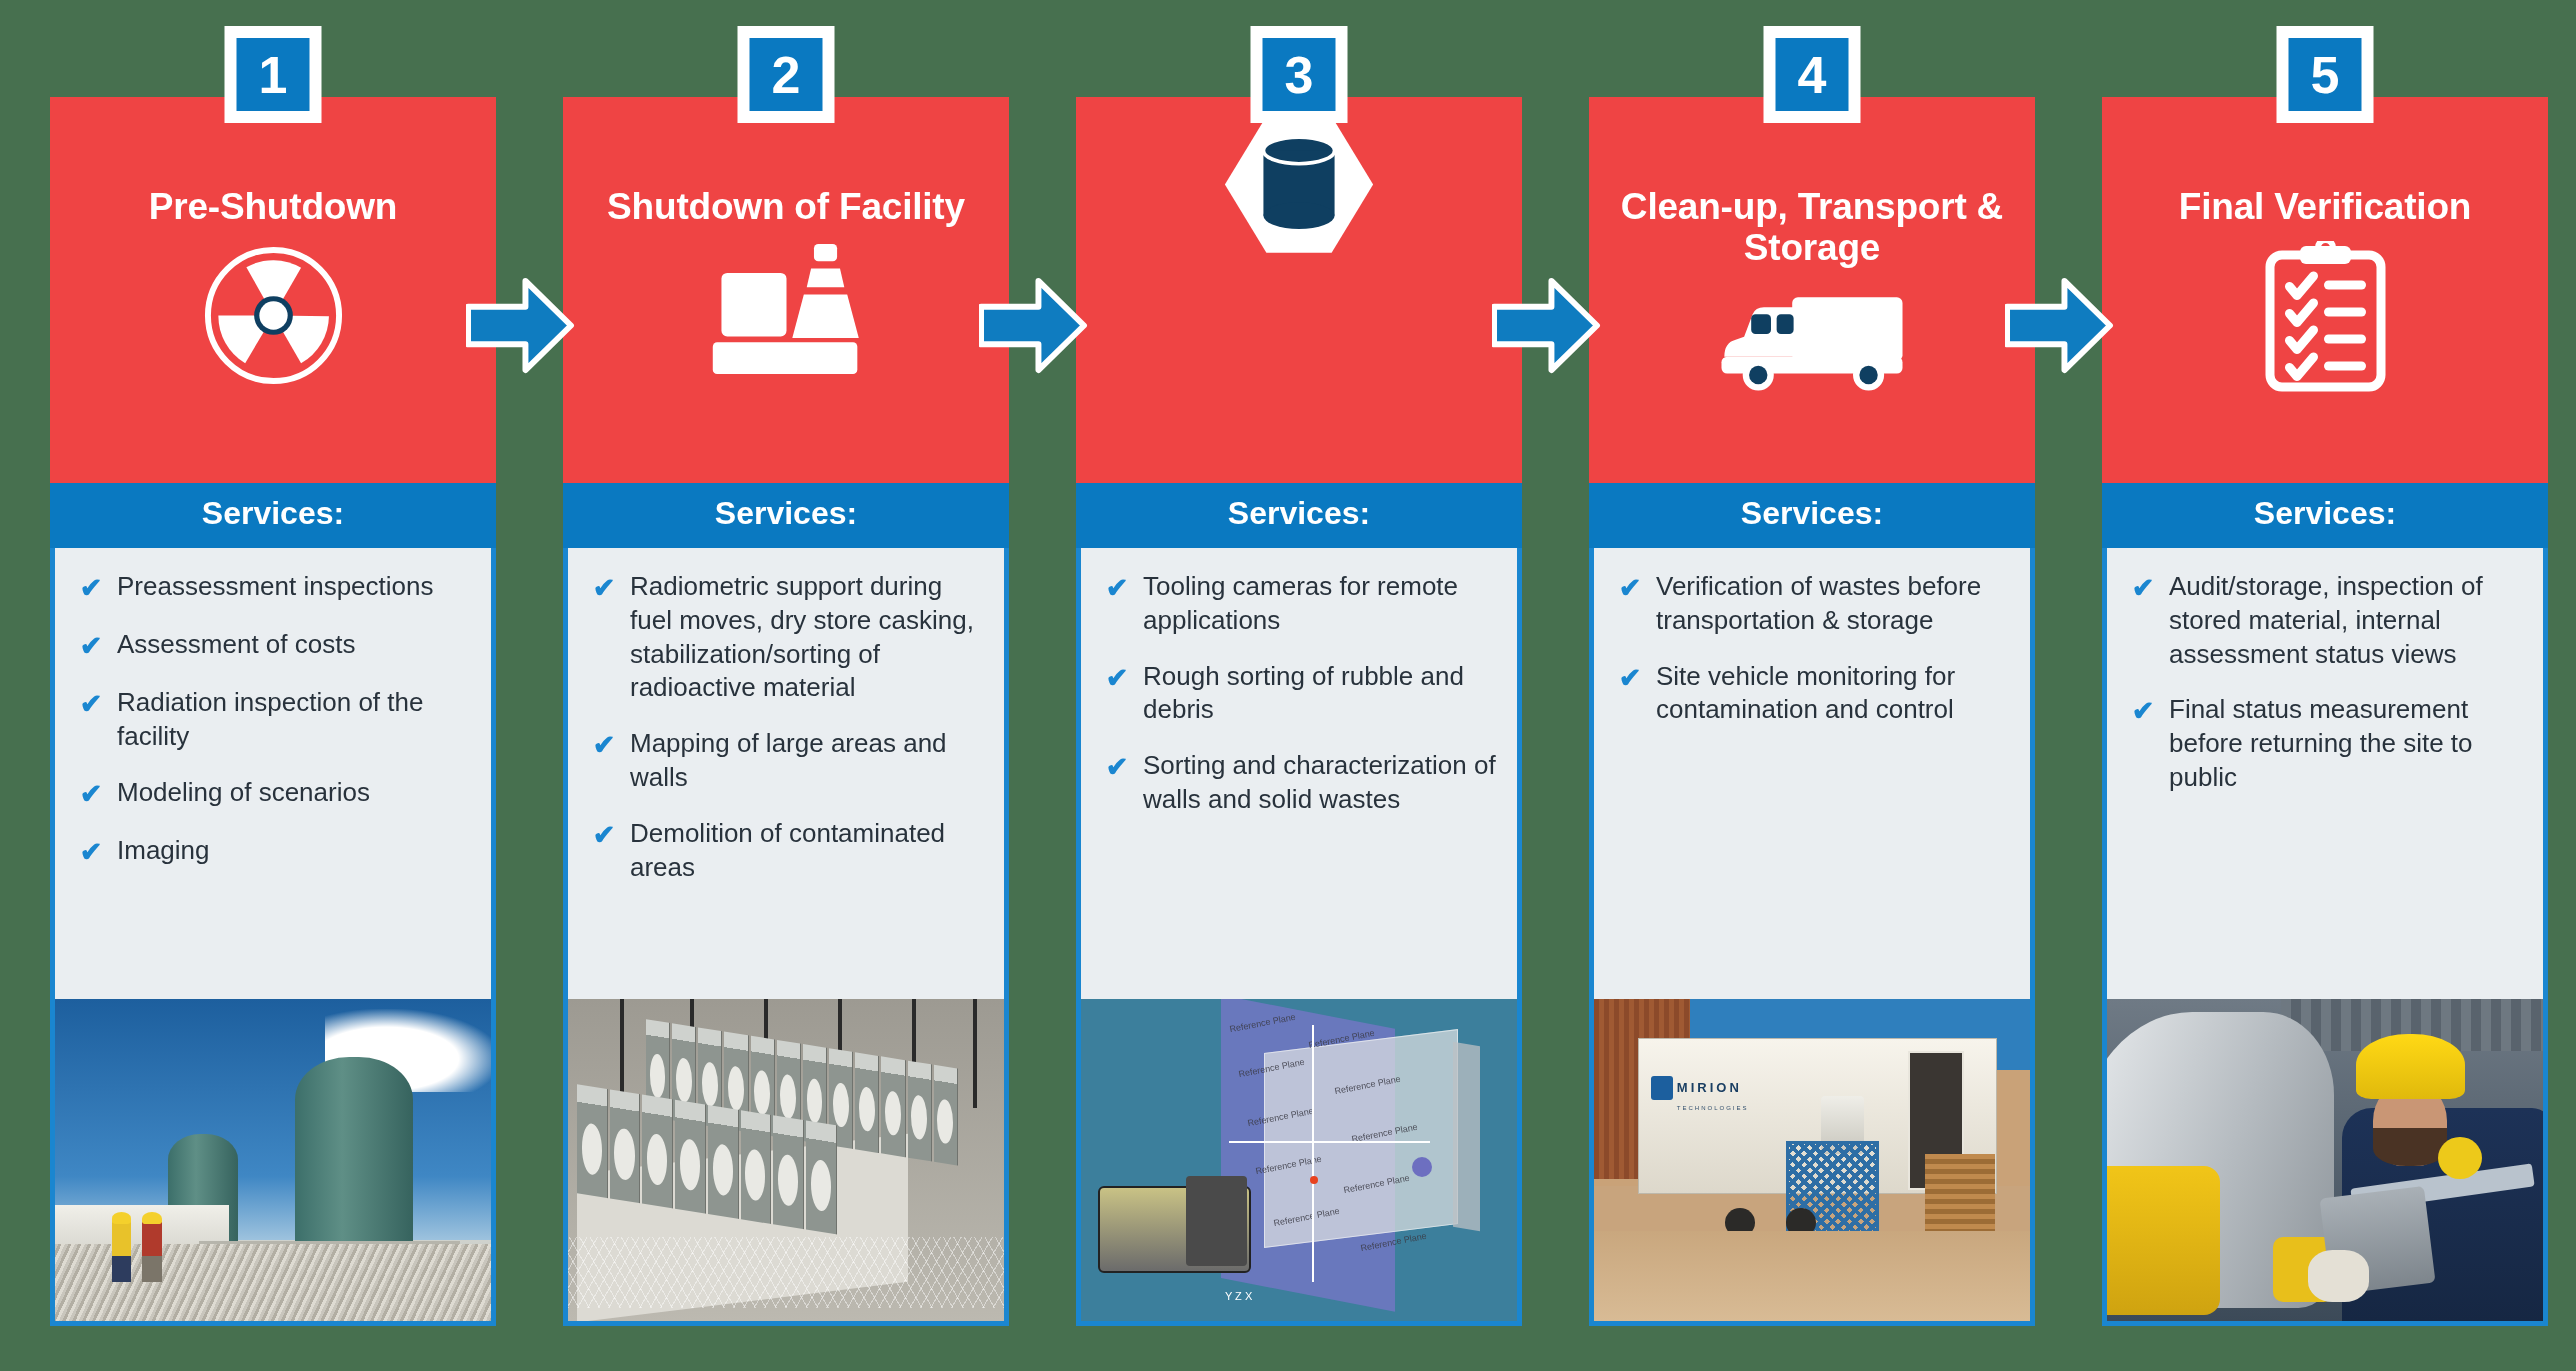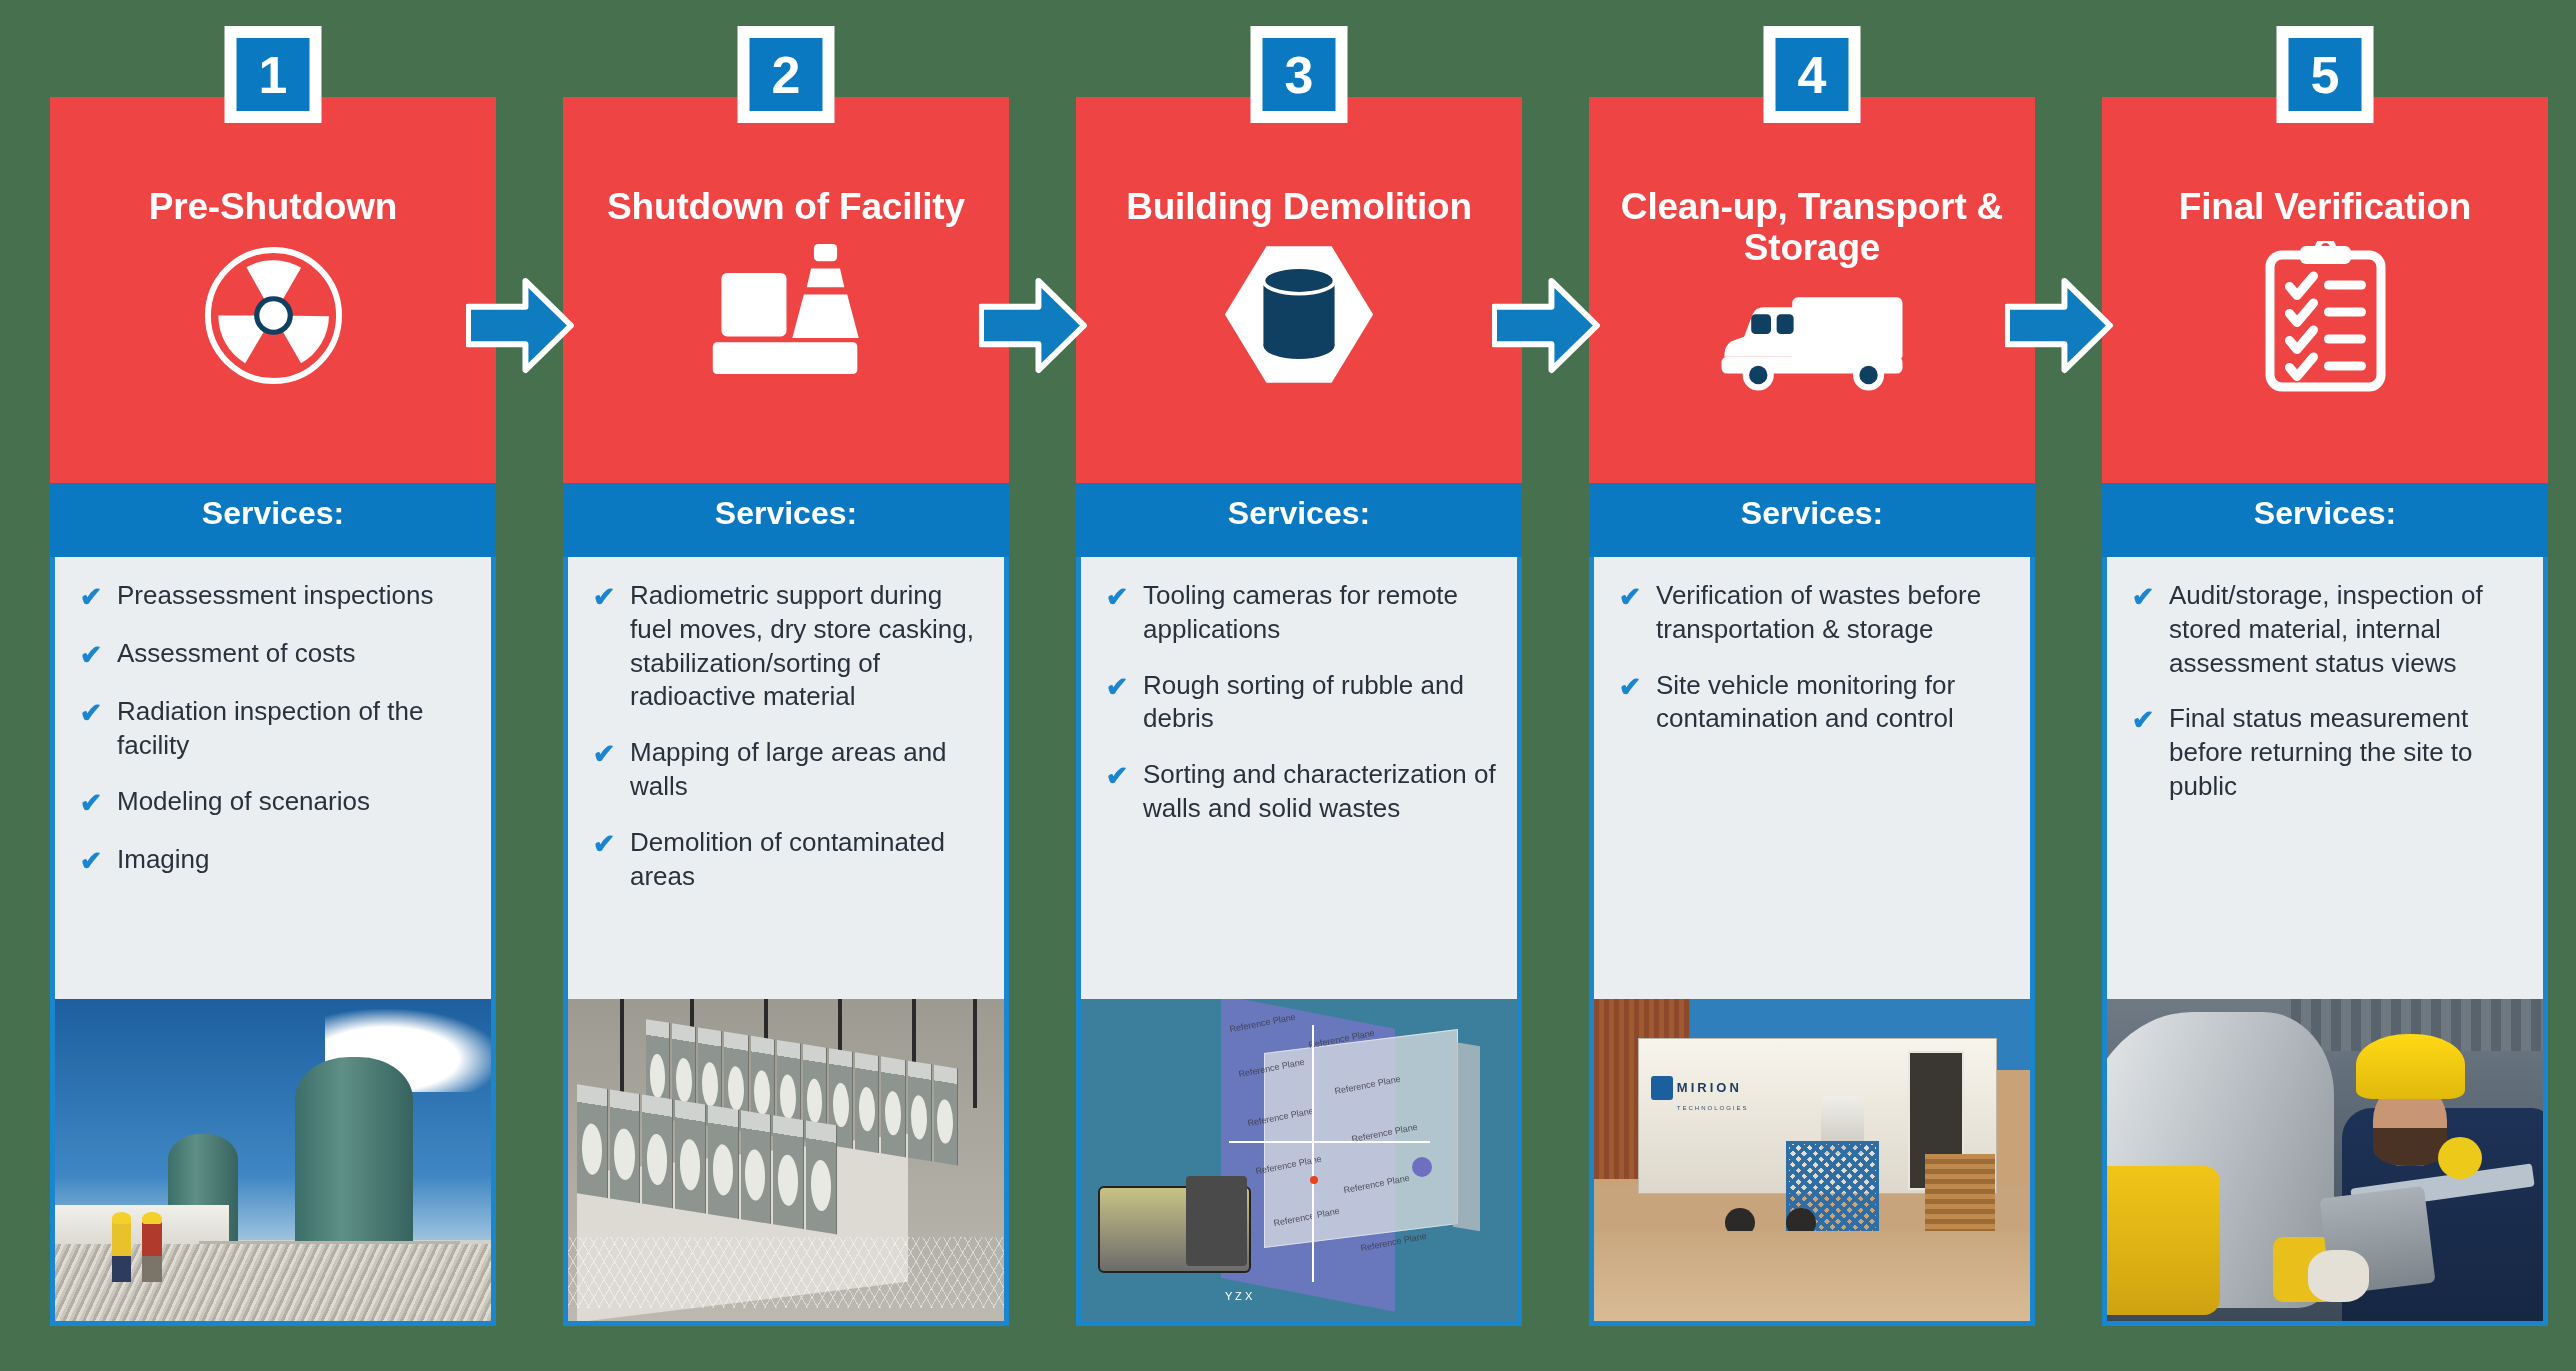--- a/index.html
+++ b/index.html
@@ -77,21 +77,21 @@
   }
   .head-icon svg{display:block;}
 
   
   .svc-bar{
     background:#0a79c1;
     color:#ffffff;
     font-size:32px;
     font-weight:bold;
     text-align:center;
-    padding:12px 0 25px;
+    padding:12px 0 16px;
     z-index:2;
   }
 
   
   .svc-body{
     background:#eaeef1;
     flex:1;
     border-left:5px solid #1a86d0;
     border-right:5px solid #1a86d0;
     padding:22px 18px 10px 10px;
@@ -347,21 +347,20 @@
         </div>
       </div>
     </div>
   </div>
 
   <div class="col col-3">
     <div class="num-chip">
       <div class="num-inner">3</div>
     </div>
     <div class="head">
-      <div class="head-title">Building Demolition</div>
       <div class="head-icon">
         <svg width="166" height="147" viewBox="0 0 112 98">
           <path d="M34 3 h44 l28 46 l-28 46 h-44 l-28 -46 z" fill="#fff"></path>
           <ellipse cx="56" cy="26" rx="24" ry="9" fill="#0f3f61"></ellipse>
           <rect x="32" y="26" width="48" height="44" fill="#0f3f61"></rect>
           <ellipse cx="56" cy="70" rx="24" ry="9" fill="#0f3f61"></ellipse>
           <ellipse cx="56" cy="26" rx="24" ry="9" fill="none" stroke="#fff" stroke-width="2.5"></ellipse>
         </svg>
       </div>
     </div>

